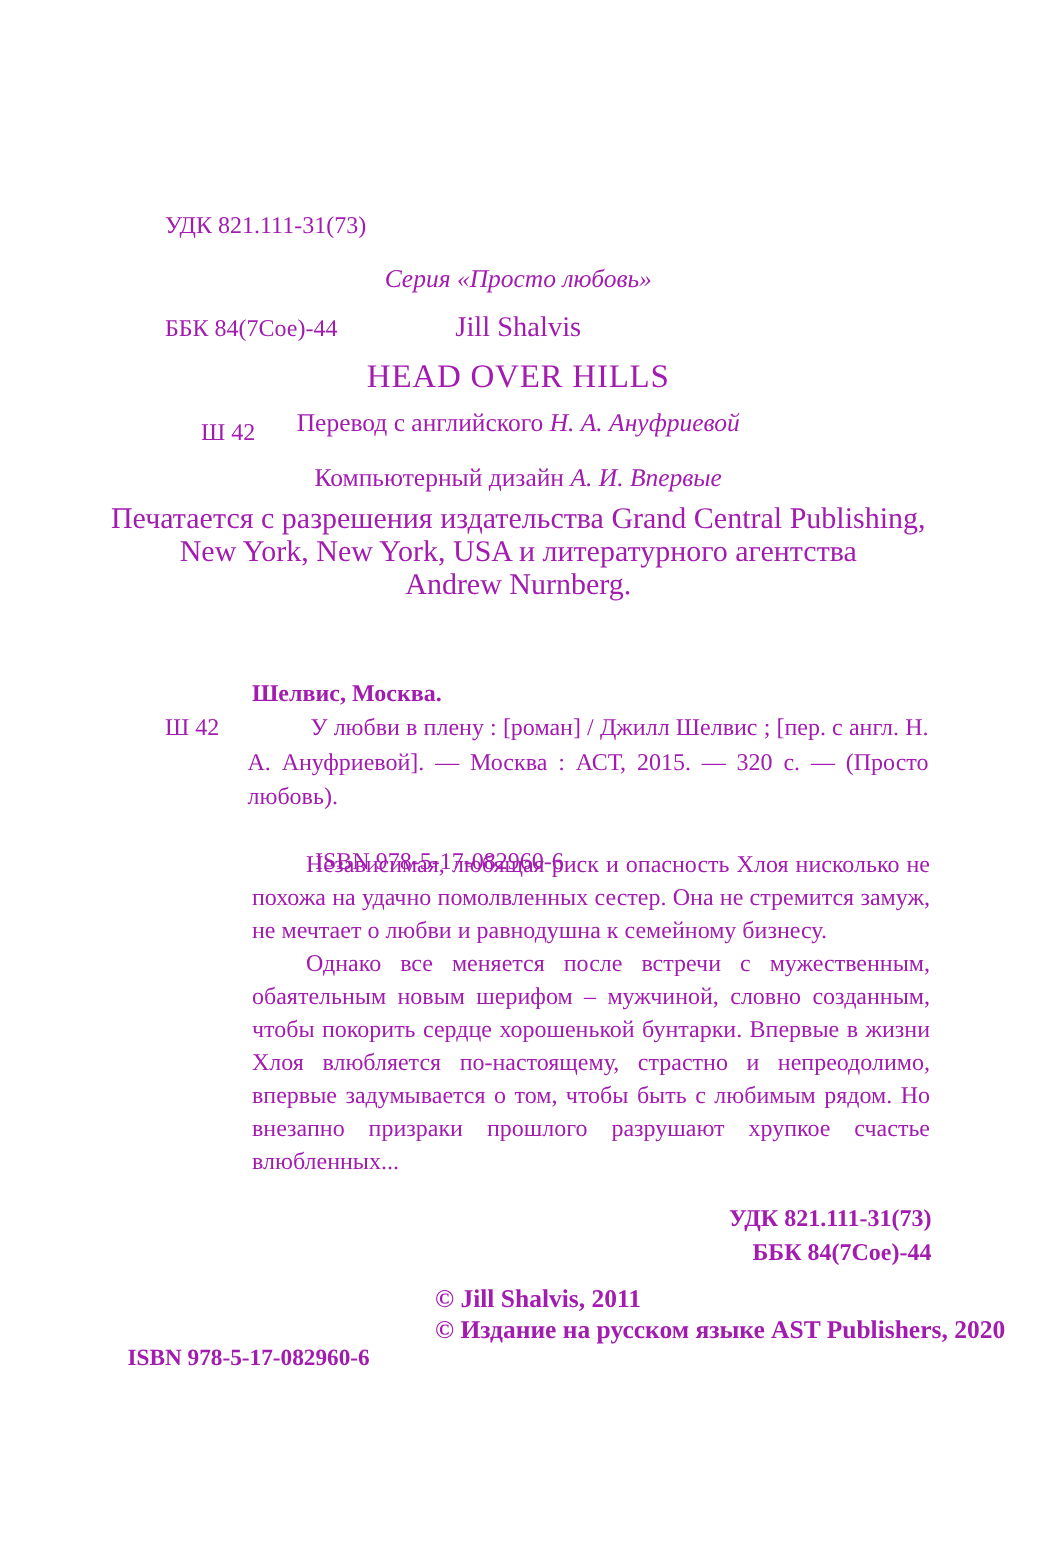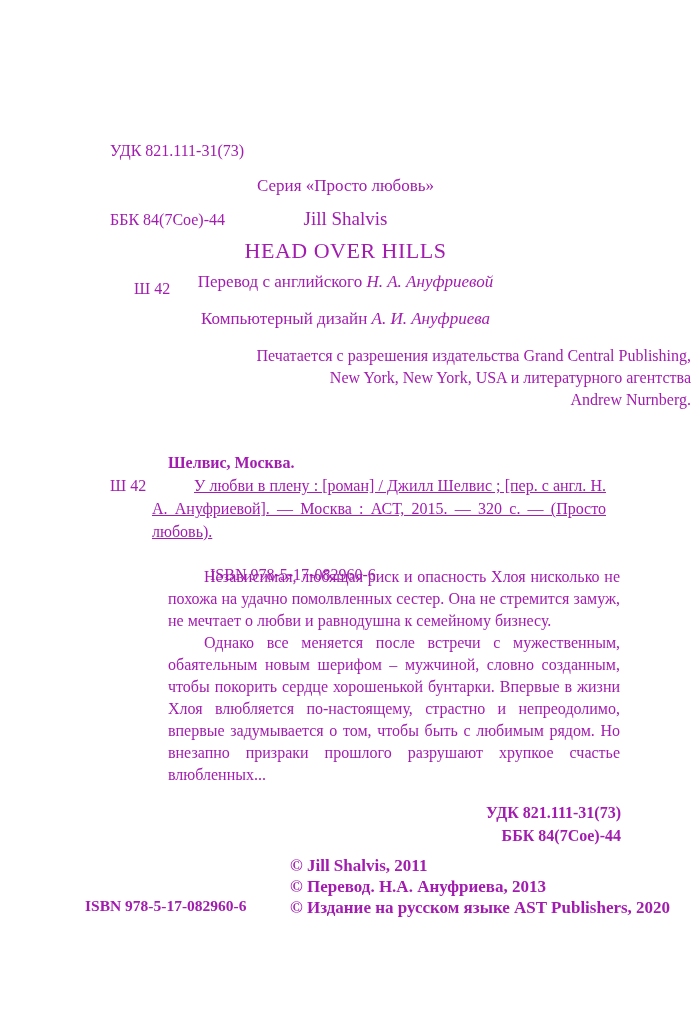--- a/index.html
+++ b/index.html
@@ -12,34 +12,34 @@
     font-family:"Liberation Serif", serif;
     font-size:16px;
     overflow:hidden;
   }
   .abs { position:absolute; }
 
   .top-codes { left:110px; top:93px; line-height:23px; white-space:pre; }
   .top-codes .code-indent { padding-left:24px; display:inline-block; }
 
   .center-line { left:0; width:691px; text-align:center; }
-  .series-line { top:176px; font-size:17px; }
+  .series-line { top:176px; font-size:17px;font-style:italic; }
   .author-line { top:208px; font-size:19px; }
   .book-title  { top:238px; font-size:22px; letter-spacing:0.5px; }
   .credit-line { top:272px; font-size:17px; }
   .credit-line2{ top:309px; font-size:17px; }
   .credit-line .it, .credit-line2 .it { font-style:italic;text-align:center; }
 
-  .permission { top:345px; line-height:22px; font-size:16px;text-align:right; }
+  .permission { top:335px; line-height:22px; font-size:20px; }
 
   .catalog-author { left:168px; top:451px; font-weight:bold; line-height:23px; }
   .catalog-code   { left:110px; top:474px; line-height:23px; }
   .catalog-entry  {
-    left:152px; top:474px; width:454px;
-    line-height:23px; text-align:justify; text-indent:42px;text-decoration:underline;
+    left:165px; top:474px; width:454px;
+    line-height:23px; text-align:justify; text-indent:42px;
   }
   .catalog-isbn { left:210px; top:563px; line-height:23px; }
 
   .annotation {
     left:168px; top:566px; width:452px;
     line-height:22px; text-align:justify;
   }
   .annotation p { margin:0; text-indent:36px; }
 
   .codes-right { right:70px; top:801px; text-align:right; font-weight:bold; line-height:23px; }
@@ -60,21 +60,21 @@
 
   <div class="abs center-line series-line">Серия «Просто любовь»</div>
   <div class="abs center-line author-line">Jill Shalvis</div>
   <div class="abs center-line book-title">HEAD OVER HILLS</div>
 
   <div class="abs center-line credit-line">
     <span>Перевод с английского </span><span class="it">Н. А. Ануфриевой</span>
   </div>
 
   <div class="abs center-line credit-line2">
-    <span>Компьютерный дизайн </span><span class="it">А. И. Ануфриева</span>
+    <span>Компьютерный дизайн </span><span class="it">А. И. Впервые</span>
   </div>
 
   <div class="abs center-line permission">
     <div>Печатается с разрешения издательства Grand Central Publishing,</div>
     <div>New York, New York, USA и литературного агентства</div>
     <div>Andrew Nurnberg.</div>
   </div>
 
   <div class="abs catalog-author">Шелвис, Москва.</div>
   <div class="abs catalog-code">Ш 42</div>
@@ -86,19 +86,18 @@
     <p>Однако все меняется после встречи с мужественным, обаятельным новым шерифом – мужчиной, словно созданным, чтобы покорить сердце хорошенькой бунтарки. Впервые в жизни Хлоя влюбляется по-настоящему, страстно и непреодолимо, впервые задумывается о том, чтобы быть с любимым рядом. Но внезапно призраки прошлого разрушают хрупкое счастье влюбленных...</p>
   </div>
 
   <div class="abs codes-right">
     <div>УДК 821.111-31(73)</div>
     <div>ББК 84(7Сое)-44</div>
   </div>
 
   <div class="abs copyrights">
     <div>© Jill Shalvis, 2011</div>
-    <div>© Перевод. Н.А. Ануфриева, 2013</div>
     <div>© Издание на русском языке AST Publishers, 2020</div>
   </div>
 
   <div class="abs isbn-bottom">ISBN 978-5-17-082960-6</div>
 
 </div>
 
 </body></html>

